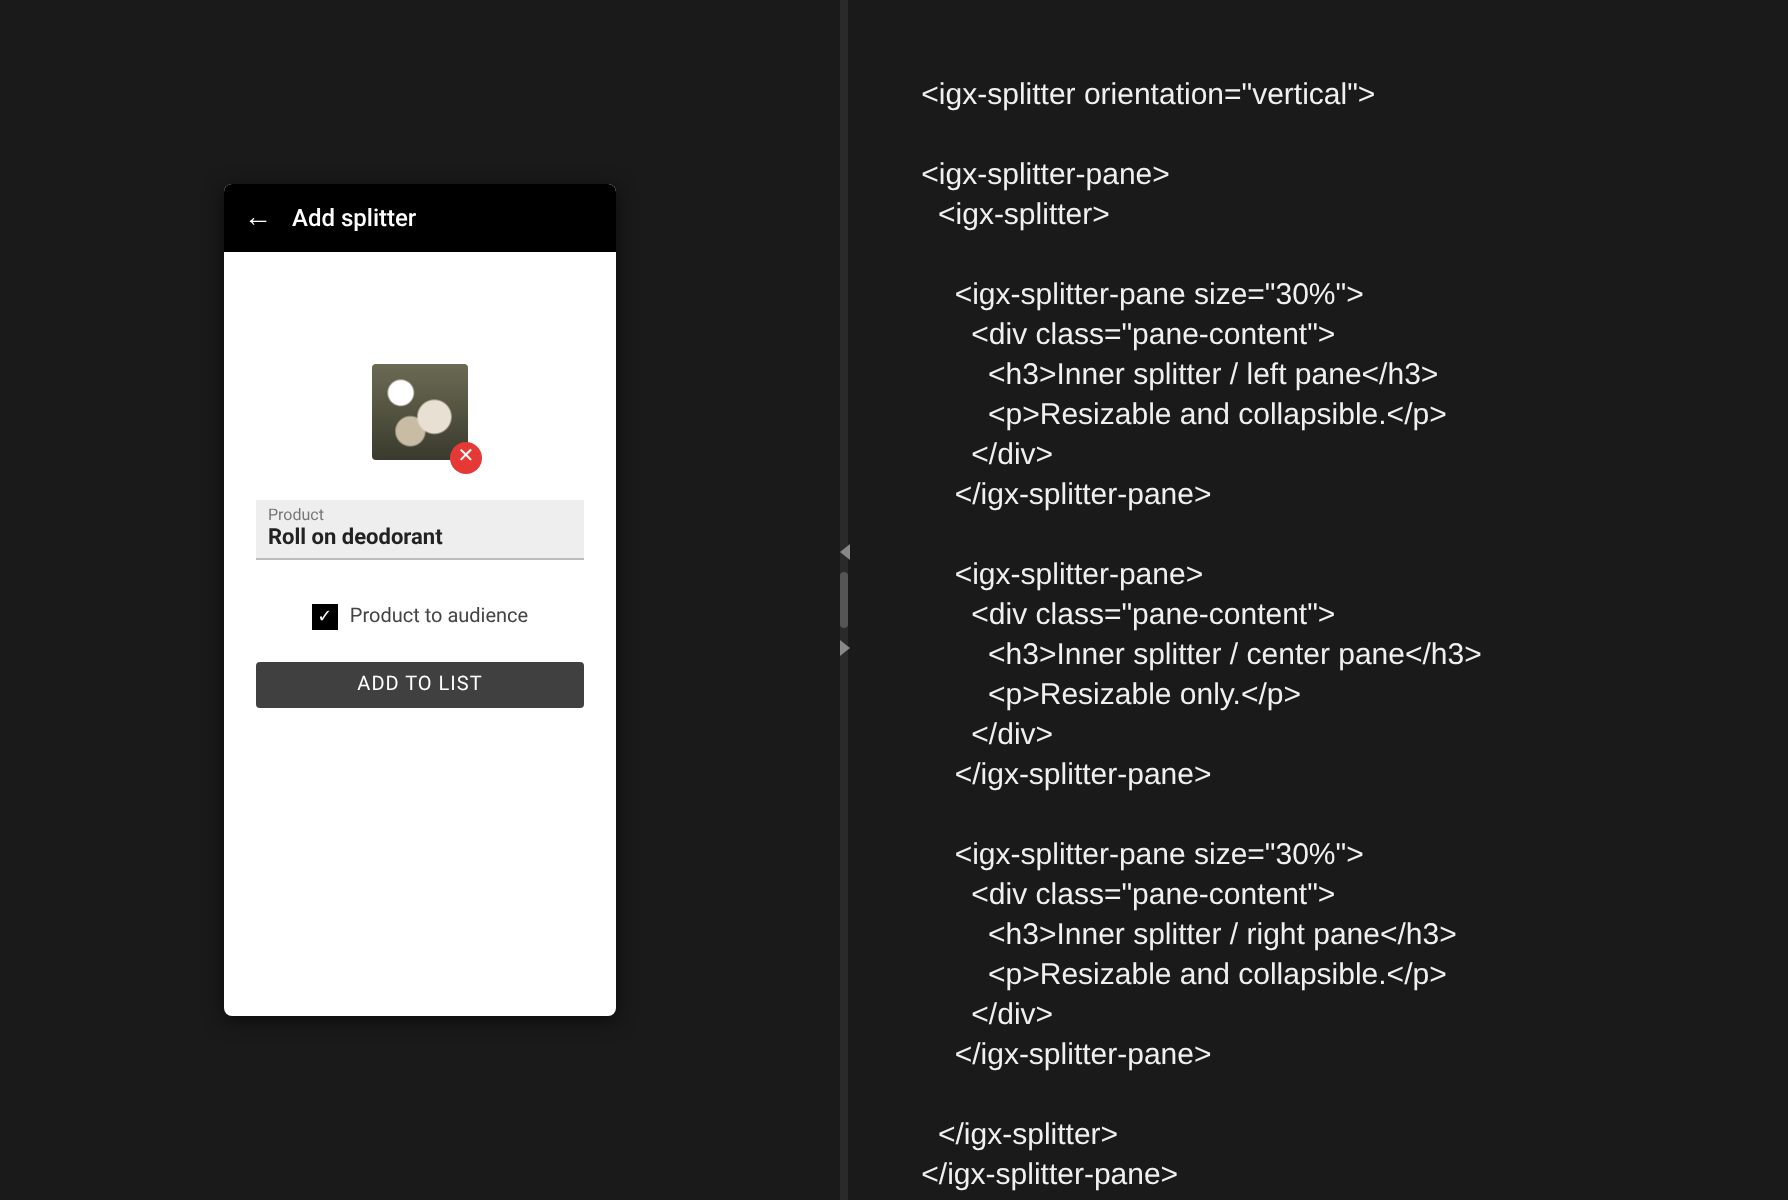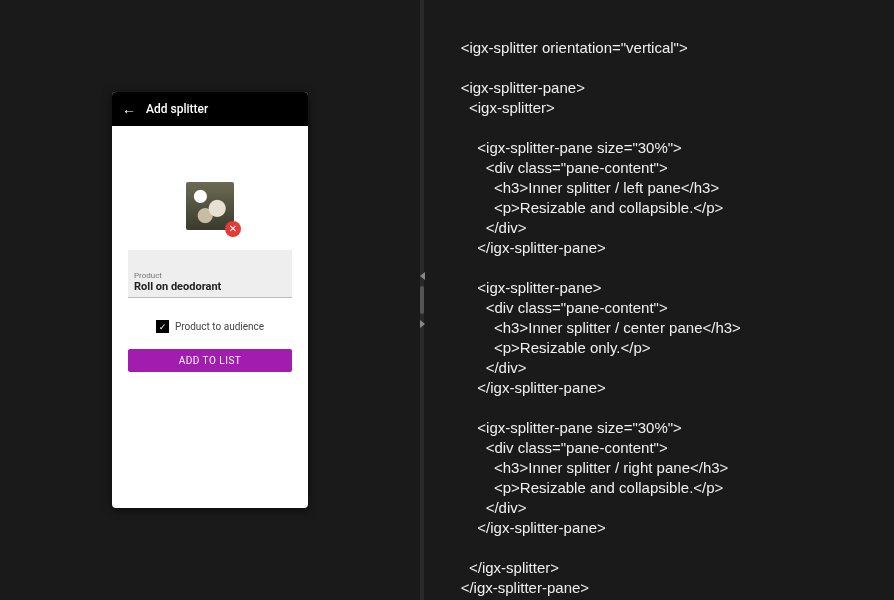--- a/index.html
+++ b/index.html
@@ -119,21 +119,21 @@
     background:#e53935;
     border-radius:50%;
     display:flex;align-items:center;justify-content:center;
     color:#fff;
     font-size:10px; line-height:1;
   }
   .field {
     width: 100%;
     background: #eeeeee;
     border-bottom: 1px solid #bbb;
-    padding: 21px 6px 4px 6px;
+    padding: 3px 6px 4px 6px;
     margin-bottom: 8px;
   }
   .field .label {
     font-size: 8px;
     color: #777;
   }
   .field .value {
     font-size: 11px;
     color: #222;
     font-weight: bold;
@@ -147,21 +147,21 @@
     color:#444;
   }
   .checkbox-row .cb {
     width:13px;height:13px;
     background:#000;
     display:flex;align-items:center;justify-content:center;
     color:#fff;font-size:9px;
   }
   .add-btn {
     width:100%;
-    background:#a21caf;
+    background:#404040;
     color:#fff;
     font-size:10px;
     letter-spacing:.5px;
     text-align:center;
     padding:6px 0;
     border-radius:2px;
   }
 </style>
 </head>
 <body>

